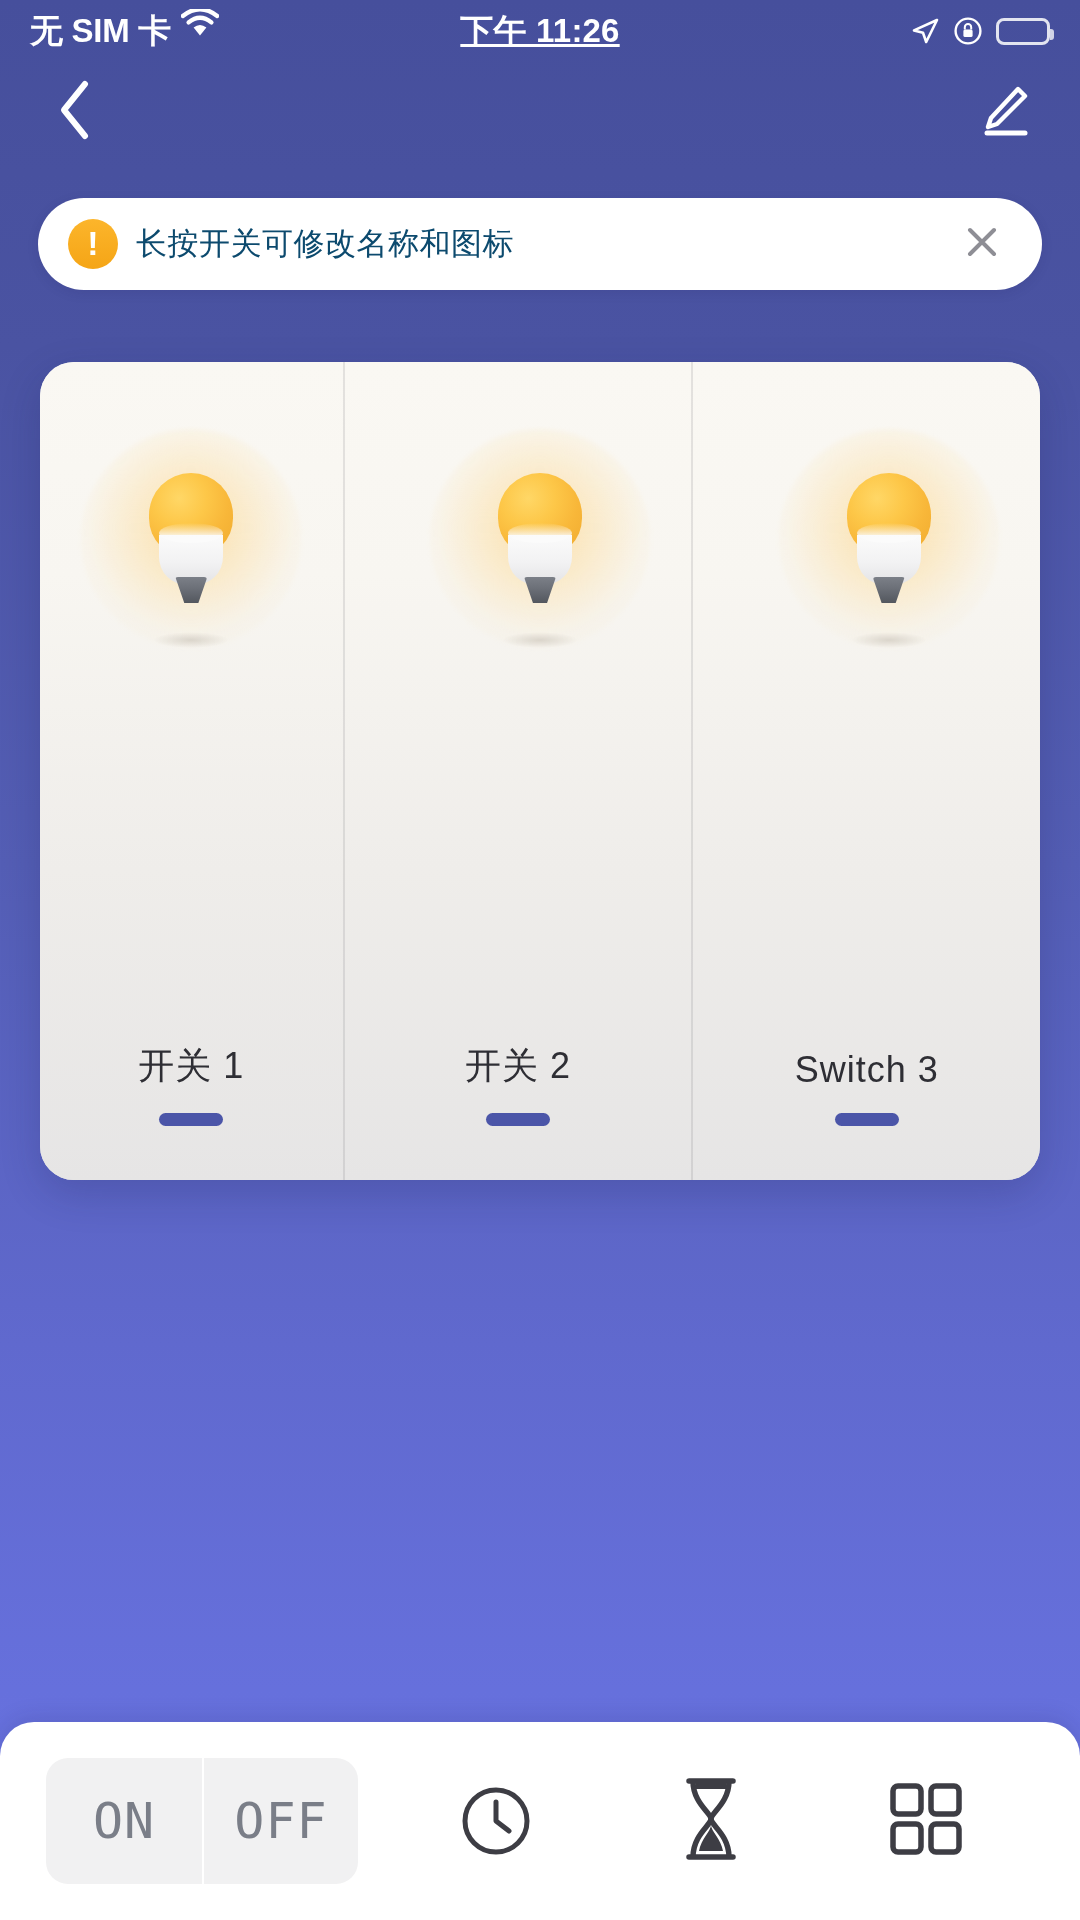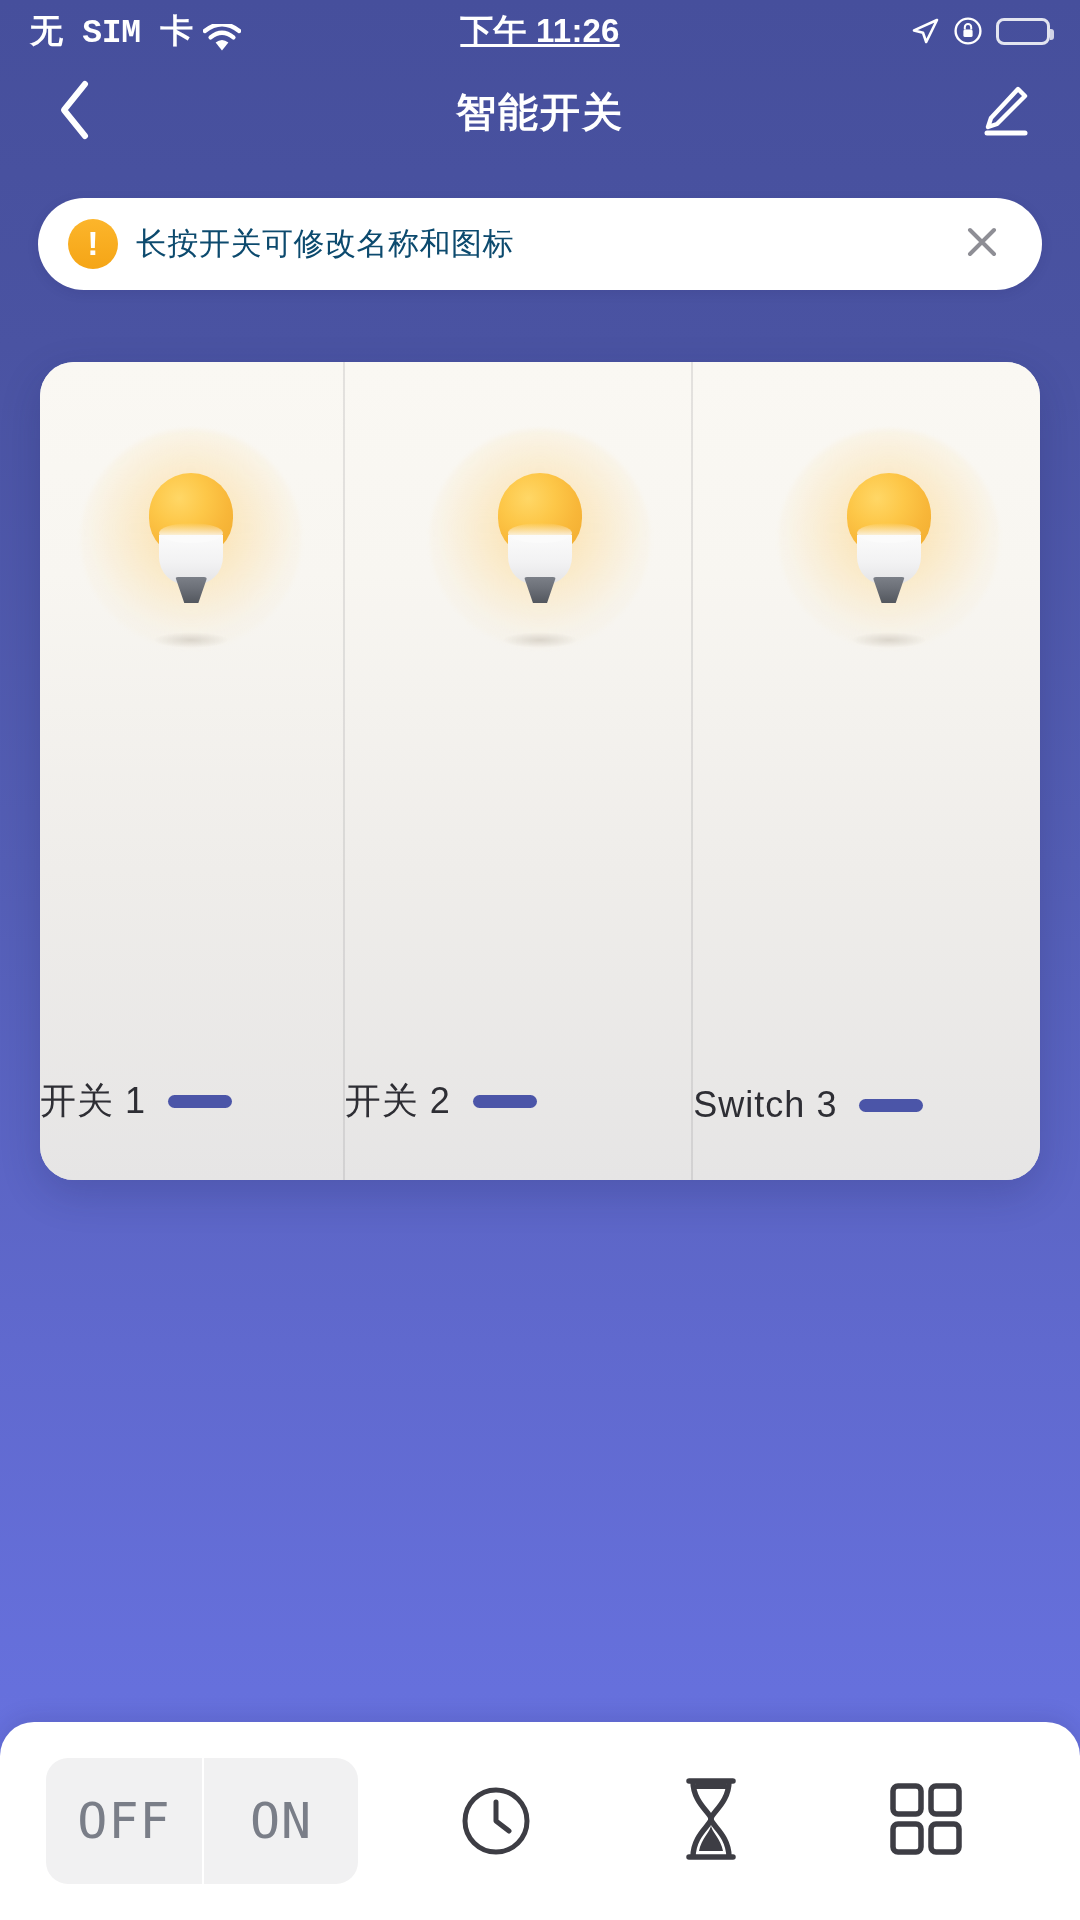--- a/index.html
+++ b/index.html
@@ -10,21 +10,21 @@
     overflow:hidden;
     position:relative;
     -webkit-font-smoothing:antialiased;
   }
 
   
   .statusbar {
     height:62px; display:flex; align-items:center;
     padding:0 30px; color:#fff;
   }
-  .sb-left { display:flex; align-items:flex-end; gap:10px; flex:1;font-family:Liberation Mono, monospace; }
+  .sb-left { display:flex; align-items:flex-start; gap:10px; flex:1; }
   .sb-carrier { font-size:33px; font-weight:600; letter-spacing:-0.3px; white-space:nowrap; }
   .sb-center { flex:0 0 auto; font-size:33px; font-weight:600; letter-spacing:0.2px;text-decoration:underline; }
   .sb-right { display:flex; align-items:center; justify-content:flex-end; gap:13px; flex:1; }
   .wifi-ico svg, .loc-ico svg, .lock-ico svg { display:block; }
   .battery {
     width:54px; height:27px; border:3px solid rgba(255,255,255,0.85);
     border-radius:8px; position:relative; padding:2px;
   }
   .battery::after {
     content:""; position:absolute; right:-7px; top:8px; width:4px; height:11px;
@@ -117,21 +117,21 @@
     border-radius:3px;
   }
   .bulb-shadow {
     position:absolute; bottom:6px; left:50%; transform:translateX(-50%);
     width:76px; height:16px; border-radius:50%;
     background:radial-gradient(ellipse at center, rgba(120,110,95,0.22), rgba(120,110,95,0) 70%);
   }
 
   .gang-foot {
     position:absolute; bottom:54px; left:0; right:0;
-    display:flex; flex-direction:row; align-items:center; gap:22px;
+    display:flex; flex-direction:column; align-items:center; gap:22px;
   }
   .gang-label { font-size:36px; color:#2e2e34; letter-spacing:1px; }
   .gang-bar { width:64px; height:13px; border-radius:7px; background:#4B55A8; }
 
   
   .sheet {
     position:absolute; left:0; right:0; bottom:0; height:198px;
     background:#fff; border-radius:34px 34px 0 0;
     display:flex; align-items:center; padding:0 46px;
     box-shadow:0 -4px 22px rgba(25,28,78,0.14);
@@ -184,21 +184,20 @@
 </div>
 
 <div class="navbar">
   <div class="nav-back">
     <span>
       <svg width="40" height="62" viewBox="0 0 40 62">
         <path d="M30 5 L9 31 L30 57" fill="none" stroke="#fff" stroke-width="6" stroke-linecap="round" stroke-linejoin="round"></path>
       </svg>
     </span>
   </div>
-  <div class="nav-title">智能开关</div>
   <div class="nav-edit">
     <span>
       <svg width="56" height="56" viewBox="0 0 56 56">
         <path d="M41 7 L48 14 L20 42 L11 45 L14 36 Z" fill="none" stroke="#fff" stroke-width="4.4" stroke-linejoin="round"></path>
         <path d="M10 51 H48" stroke="#fff" stroke-width="5" stroke-linecap="round"></path>
       </svg>
     </span>
   </div>
 </div>
 
@@ -263,22 +262,22 @@
     <div class="gang-foot">
       <div class="gang-label">Switch 3</div>
       <div class="gang-bar"></div>
     </div>
   </div>
 
 </div>
 
 <div class="sheet">
   <div class="seg">
+    <div class="seg-btn">ON</div>
     <div class="seg-btn">OFF</div>
-    <div class="seg-btn">ON</div>
   </div>
   <div class="sheet-icons">
     <div class="sheet-ico">
       <span>
         <svg width="86" height="86" viewBox="0 0 86 86">
           <circle cx="43" cy="45" r="31" fill="none" stroke="#3D3D44" stroke-width="5"></circle>
           <path d="M43 26 V45 L56 55" fill="none" stroke="#3D3D44" stroke-width="5" stroke-linecap="round" stroke-linejoin="round"></path>
         </svg>
       </span>
     </div>

